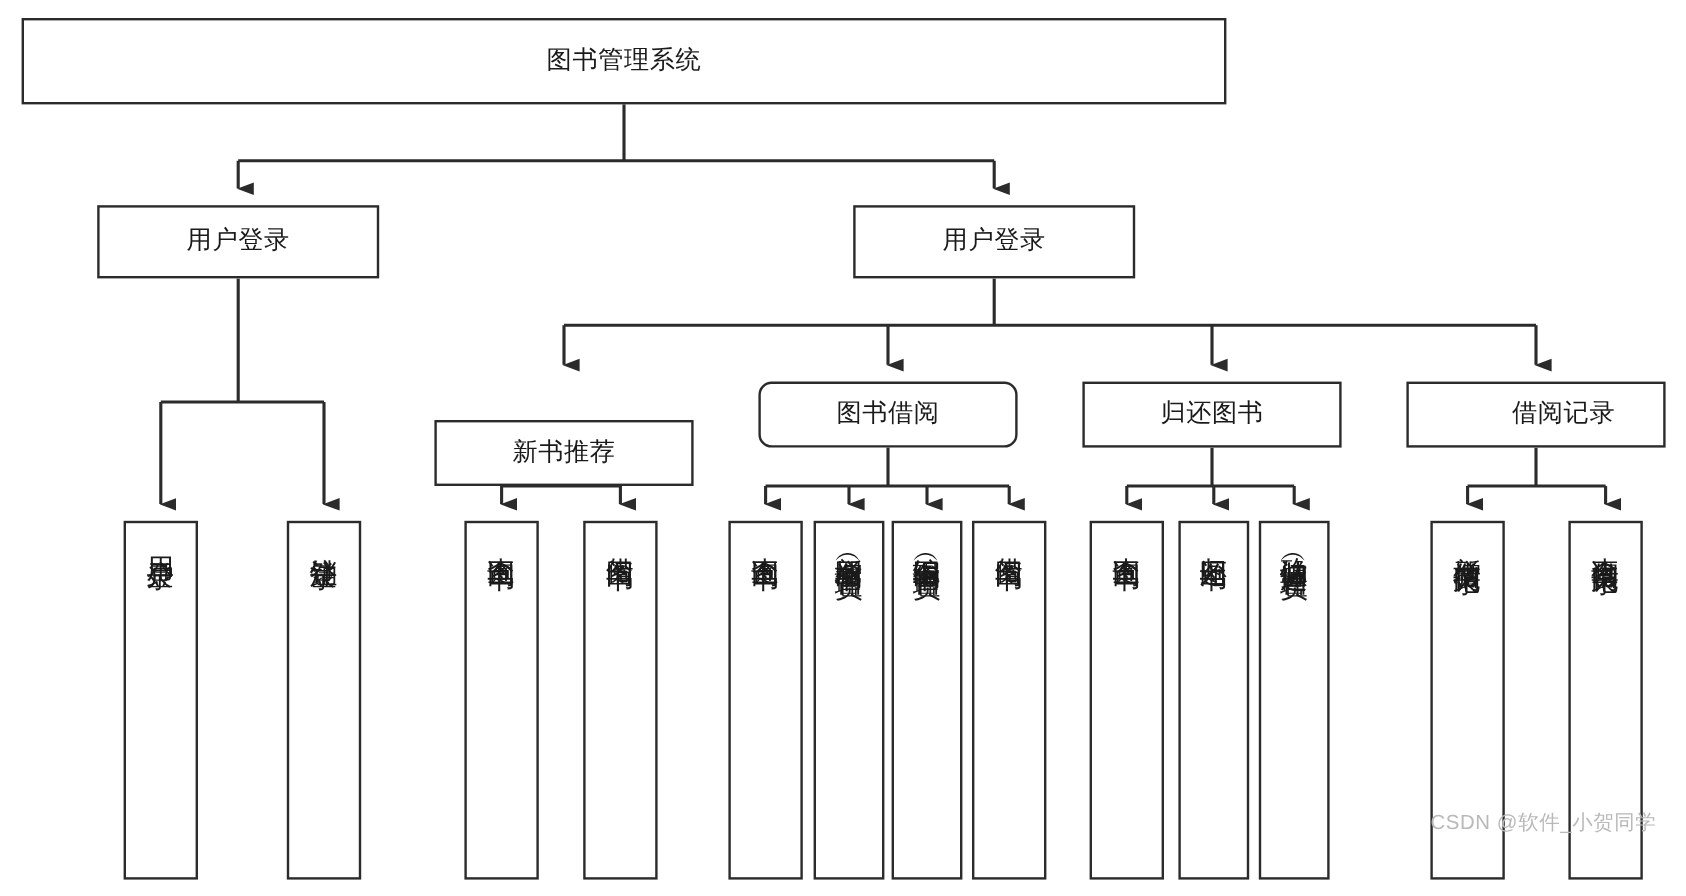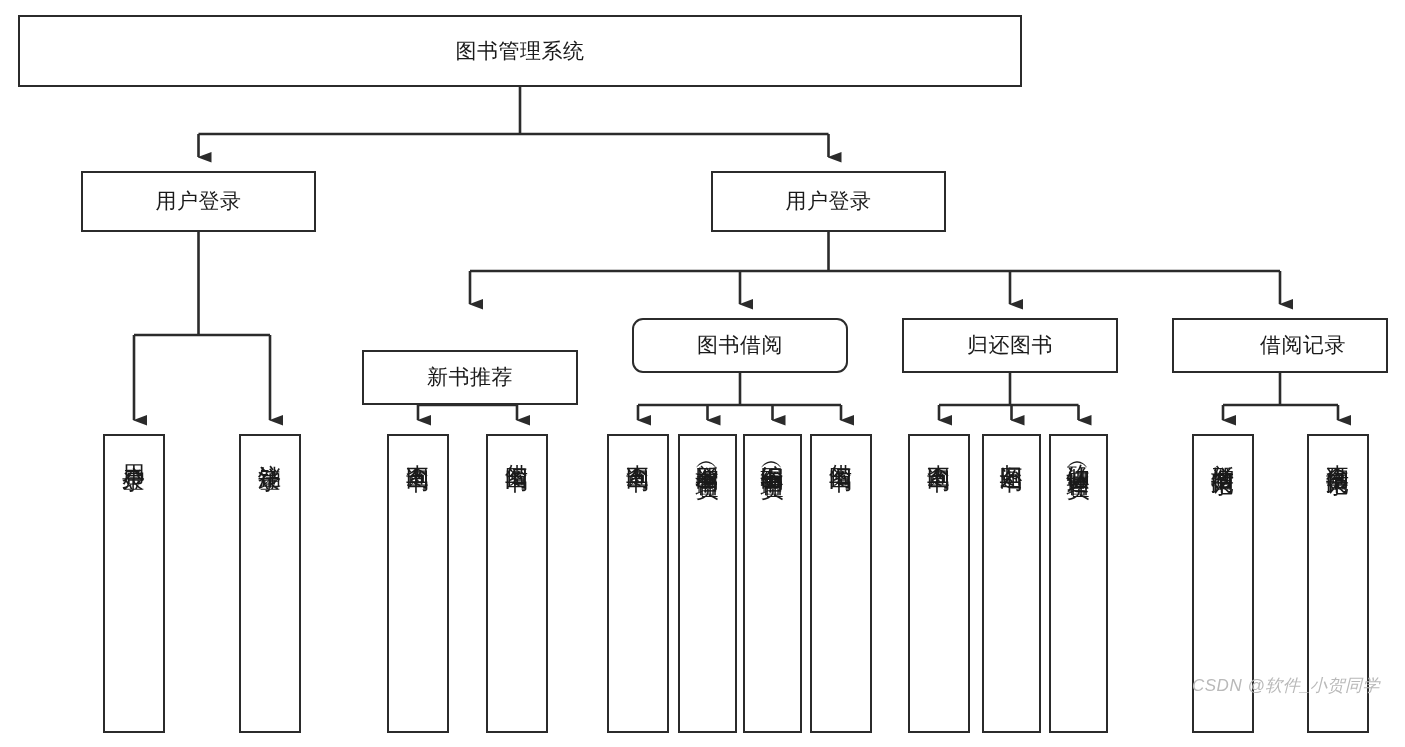--- a/index.html
+++ b/index.html
@@ -192,15 +192,15 @@
   </div>
 
   <div class="node vert" style="left: 1192px; top: 434px; width: 62px; height: 299px;">
     <span class="label">新增借阅记录</span>
   </div>
 
   <div class="node vert" style="left: 1307px; top: 434px; width: 62px; height: 299px;">
     <span class="label">查询借阅记录</span>
   </div>
 
-  <div class="watermark" style="left: 1192px; top: 674px; font-style: italic;">CSDN @软件_小贺同学</div>
+  <div class="watermark" style="left: 1192px; top: 674px;">CSDN @软件_小贺同学</div>
 
 </div>
 
 </body></html>

